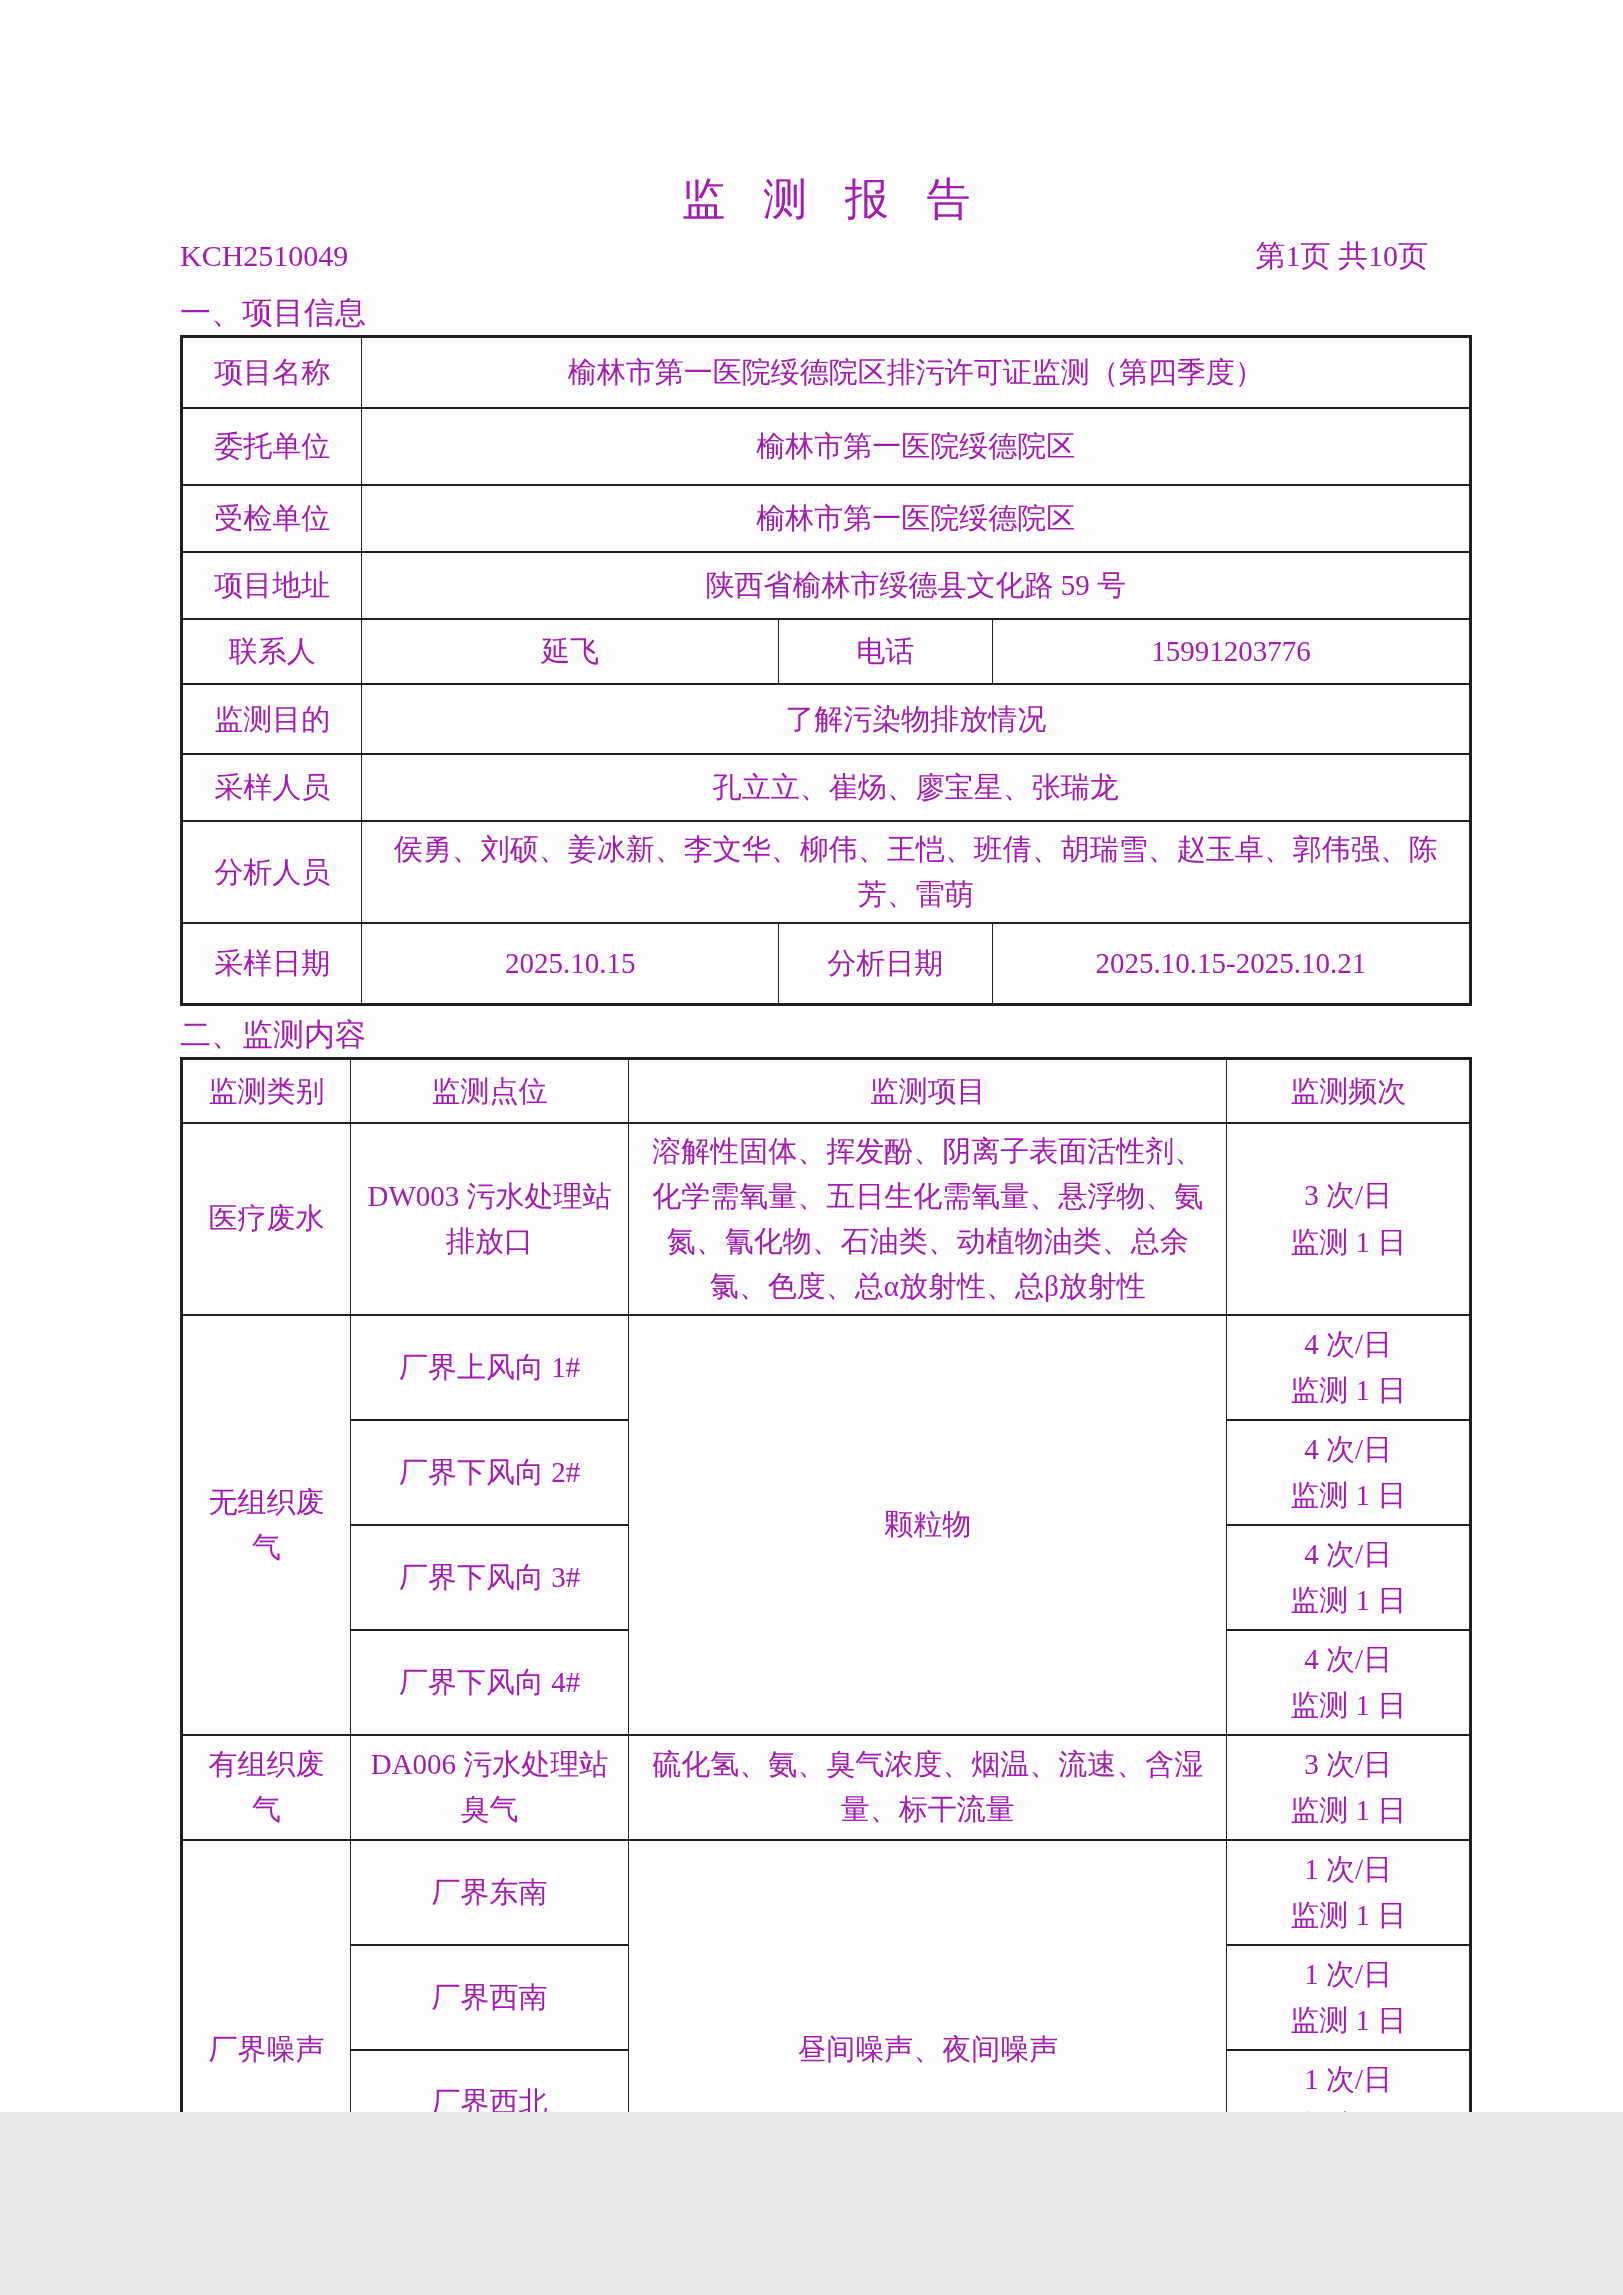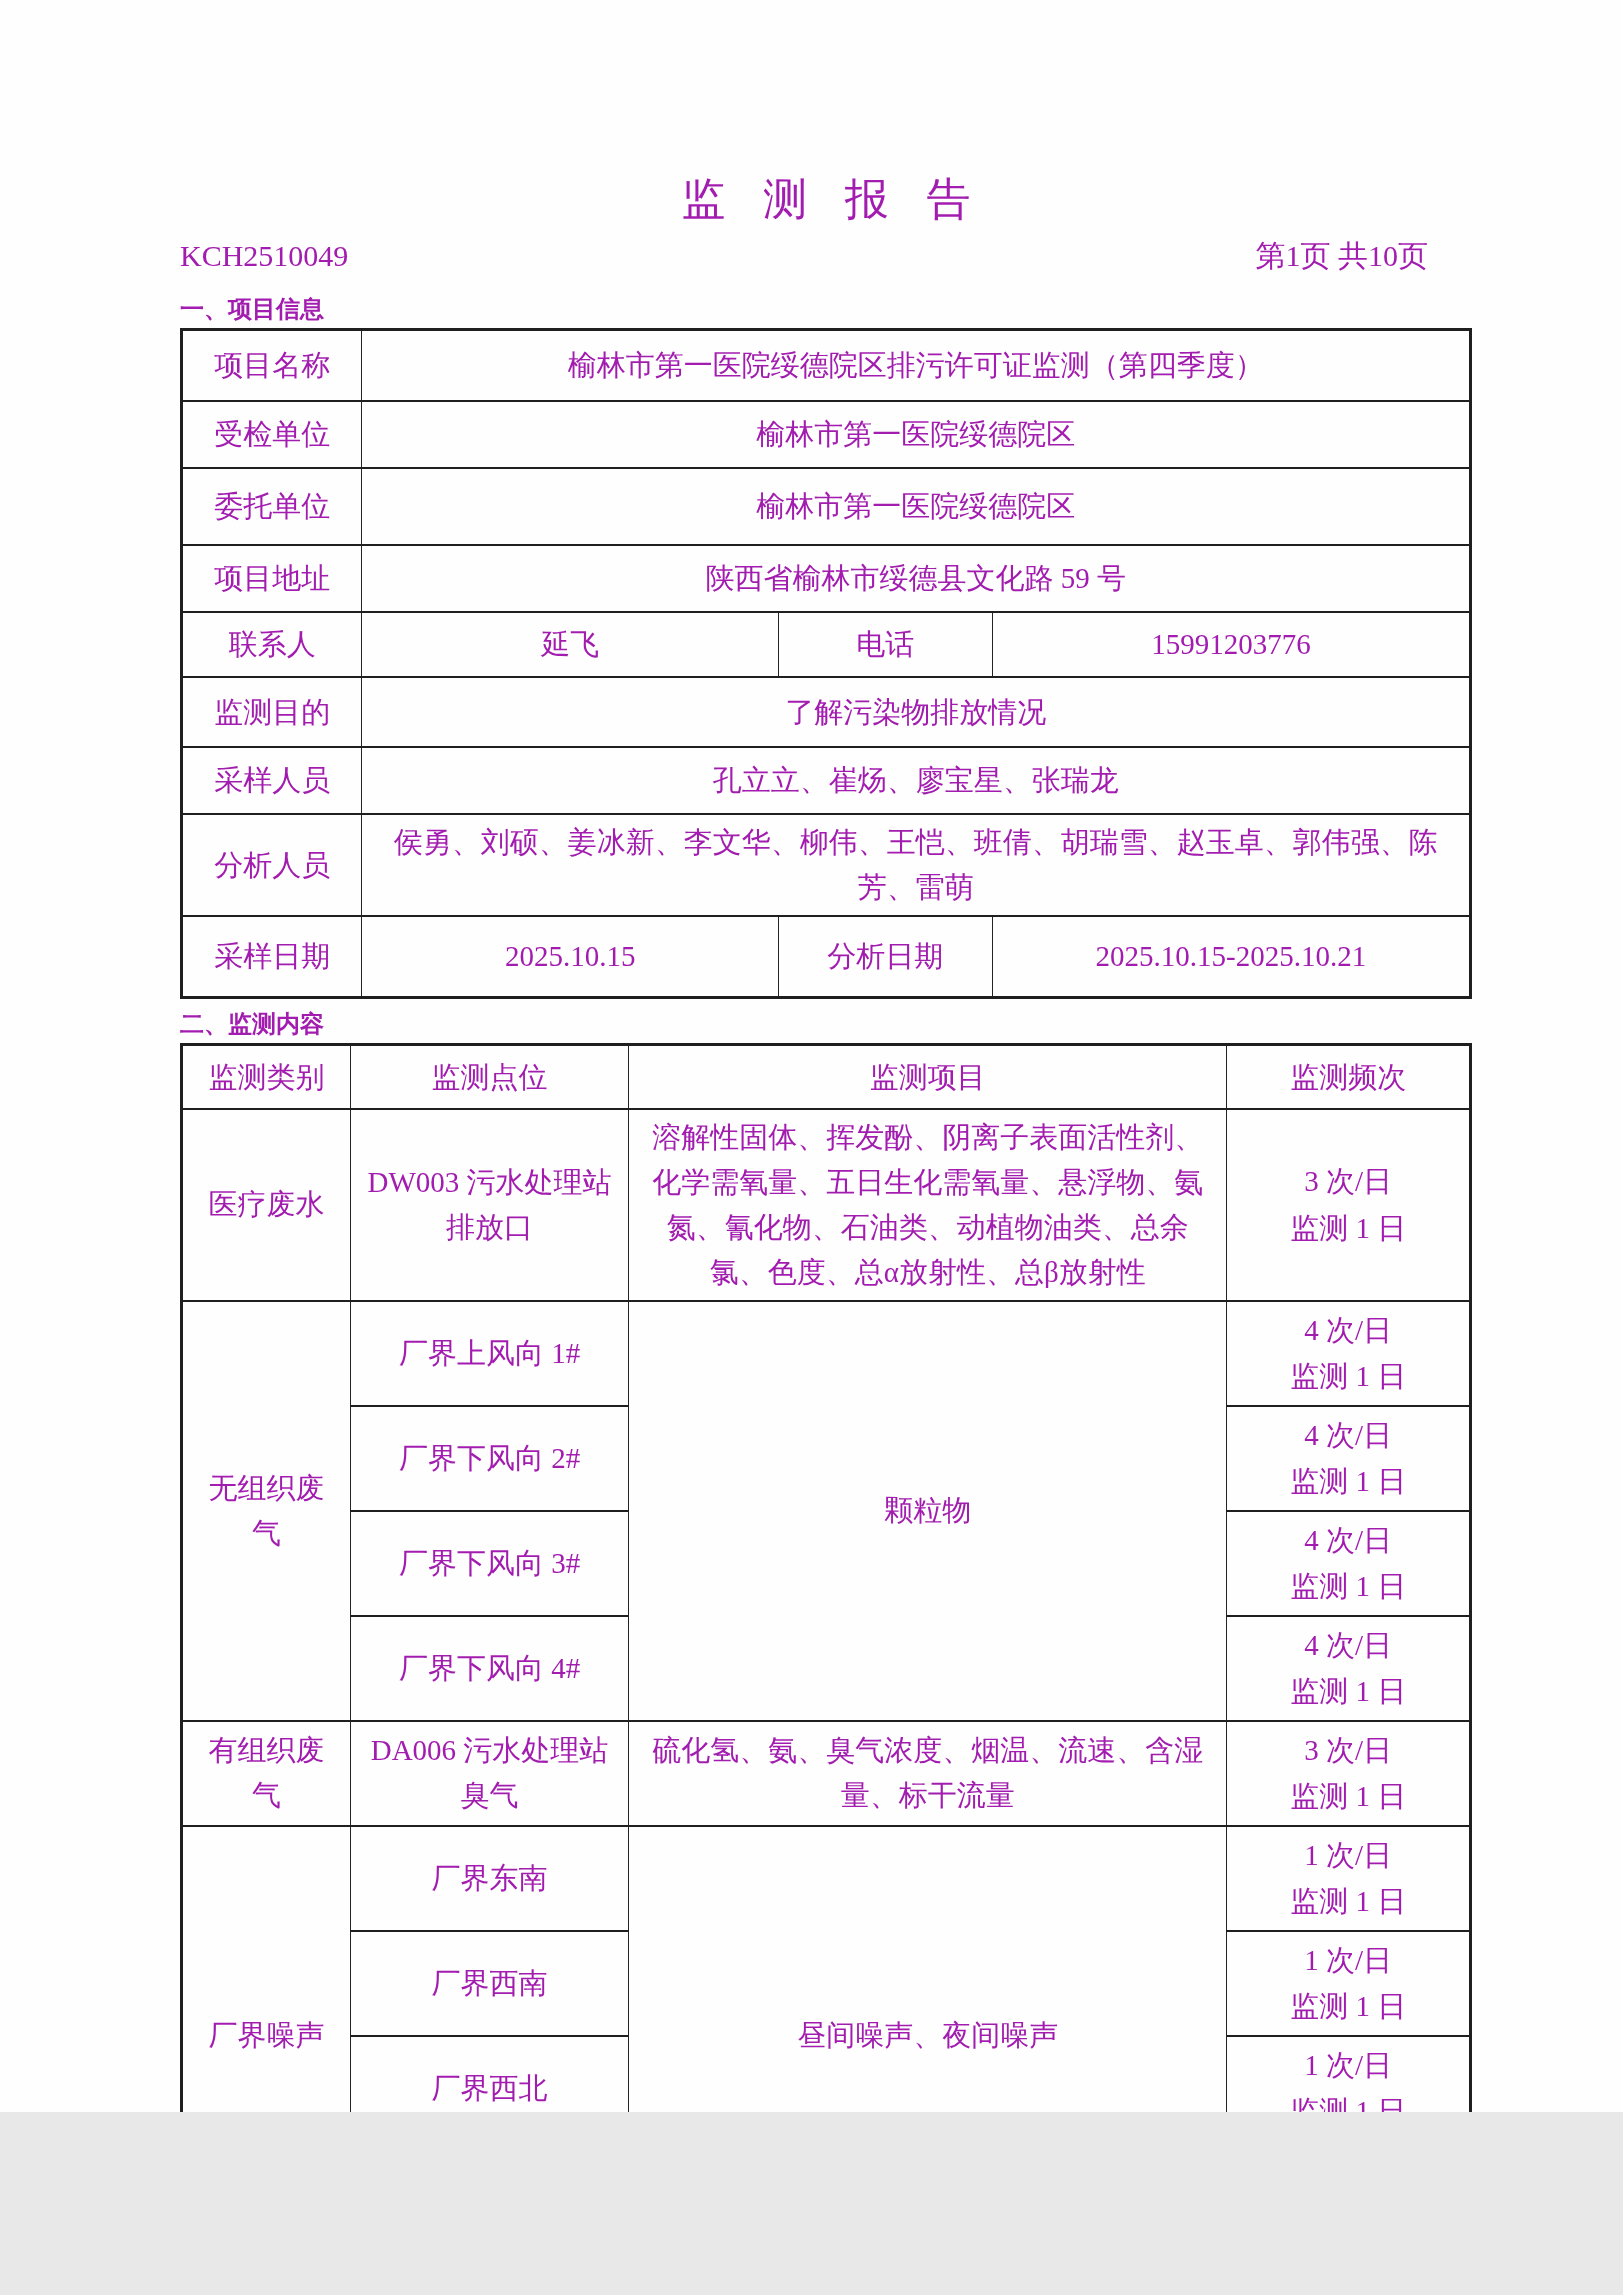--- a/index.html
+++ b/index.html
@@ -31,22 +31,22 @@
   .meta-row {
     display: flex;
     justify-content: space-between;
     align-items: baseline;
     margin-top: 19px;
     padding-right: 44px;
     font-size: 30px;
     line-height: 1;
   }
   .section-heading {
-    font-weight: bold;
-    font-size: 24px;
+    font-weight: normal;
+    font-size: 31px;
     line-height: 1;
     margin-top: 25.6px;
     margin-bottom: 7.2px;
   }
   .section-heading.second {
     margin-top: 13.3px;
   }
   table {
     width: 1292px;
     table-layout: fixed;
@@ -92,26 +92,26 @@
       <col style="width:14%">
       <col style="width:32.3%">
       <col style="width:16.6%">
       <col style="width:37.1%">
     </colgroup>
     <tbody>
         <tr style="height:72px">
       <td>项目名称</td>
       <td colspan="3">榆林市第一医院绥德院区排污许可证监测（第四季度）</td>
     </tr>
+    <tr style="height:77px">
+      <td>委托单位</td>
+      <td colspan="3">榆林市第一医院绥德院区</td>
+    </tr>
     <tr style="height:67px">
       <td>受检单位</td>
-      <td colspan="3">榆林市第一医院绥德院区</td>
-    </tr>
-    <tr style="height:77px">
-      <td>委托单位</td>
       <td colspan="3">榆林市第一医院绥德院区</td>
     </tr>
     <tr style="height:67px">
       <td>项目地址</td>
       <td colspan="3">陕西省榆林市绥德县文化路 59 号</td>
     </tr>
     <tr style="height:65px">
       <td>联系人</td>
       <td>延飞</td>
       <td>电话</td>

